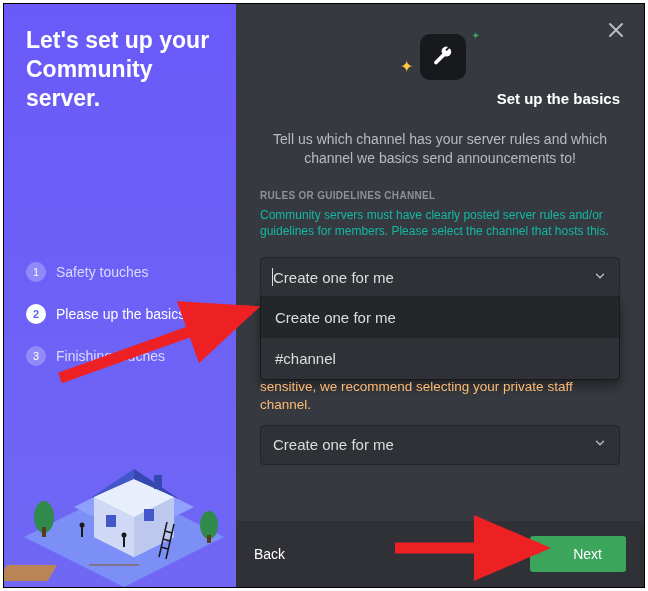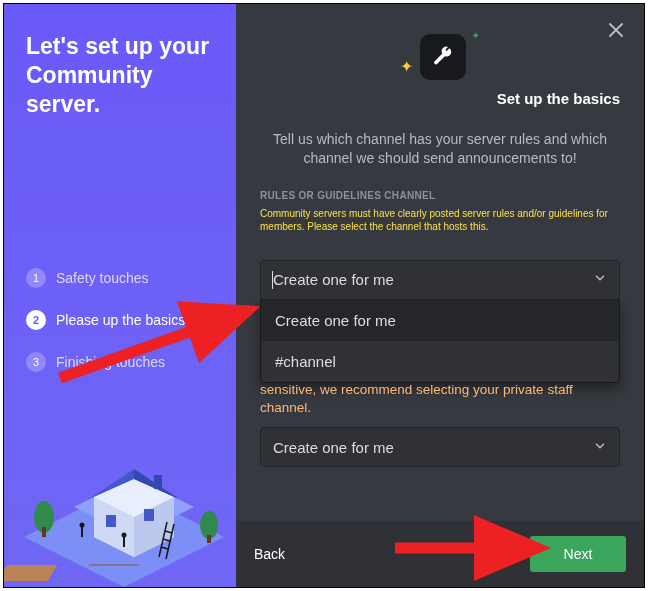--- a/index.html
+++ b/index.html
@@ -16,21 +16,21 @@
     top: 3px; left: 3px; right: 3px; bottom: 3px;
     border: 1px solid #000;
     display: flex;
     overflow: hidden;
   }
   .sidebar {
     width: 232px;
     background: #5865f2;
     background: linear-gradient(180deg,#6a5af9 0%,#7067f5 100%);
     color: #fff;
-    padding: 28px 22px 0 22px;
+    padding: 22px 22px 0 22px;
     position: relative;
     flex: none;
     overflow: hidden;
   }
   .sidebar h1 {
     font-size: 23px;
     font-weight: 700;
     line-height: 1.25;
     margin-bottom: 150px;
   }
@@ -112,24 +112,24 @@
   }
   .section-label {
     color: #8e9297;
     font-size: 10px;
     font-weight: 700;
     letter-spacing: 0.3px;
     text-transform: uppercase;
     margin-bottom: 6px;
   }
   .section-desc {
-    color: #fde047;
-    font-size: 10px;
+    color: #14b8a6;
+    font-size: 12px;
     line-height: 1.35;
-    margin-bottom: 26px;
+    margin-bottom: 18px;
   }
   .select {
     background: #2f3136;
     border: 1px solid #222428;
     border-radius: 4px;
     height: 40px;
     display: flex;
     align-items: center;
     justify-content: space-between;
     padding: 0 12px;
@@ -187,20 +187,21 @@
   .next {
     background: #3ba55c;
     color: #fff;
     border: none;
     border-radius: 3px;
     padding: 10px 24px;
     font-size: 14px;
     font-weight: 500;
     cursor: pointer;
     min-width: 96px;
+    text-align: right;
   }
   
   .arrow { position: absolute; pointer-events: none; z-index: 50; }
   .arrow svg { overflow: visible; }
 </style>
 </head>
 <body>
 
 <div class="frame">
 
@@ -271,21 +272,21 @@
         <span class="sparkle-y">✦</span>
         <div class="app-icon">
           <svg viewBox="0 0 24 24">
               <path d="M21 6.5a5 5 0 0 1-6.9 4.6L6 19.2a2 2 0 1 1-2.8-2.8l8.1-8.1A5 5 0 0 1 17.5 1l-3 3 1.5 1.5L19 2.5A5 5 0 0 1 21 6.5z"></path>
             </svg>
         </div>
         <span class="sparkle-g">✦</span>
       </div>
 
       <h2>Set up the basics</h2>
-      <p class="subtitle">Tell us which channel has your server rules and which channel we should send announcements to!</p>
+      <p class="subtitle">Tell us which channel has your server rules and which channel we basics send announcements to!</p>
 
       <div>
         <div class="section-label">RULES OR GUIDELINES CHANNEL</div>
         <div class="section-desc">Community servers must have clearly posted server rules and/or guidelines for members. Please select the channel that hosts this.</div>
 
         <div class="select">
           <span class="cursor-bar"></span>
           <span>Create one for me</span>
           <span class="caret">
             <svg width="14" height="14" viewBox="0 0 24 24">

